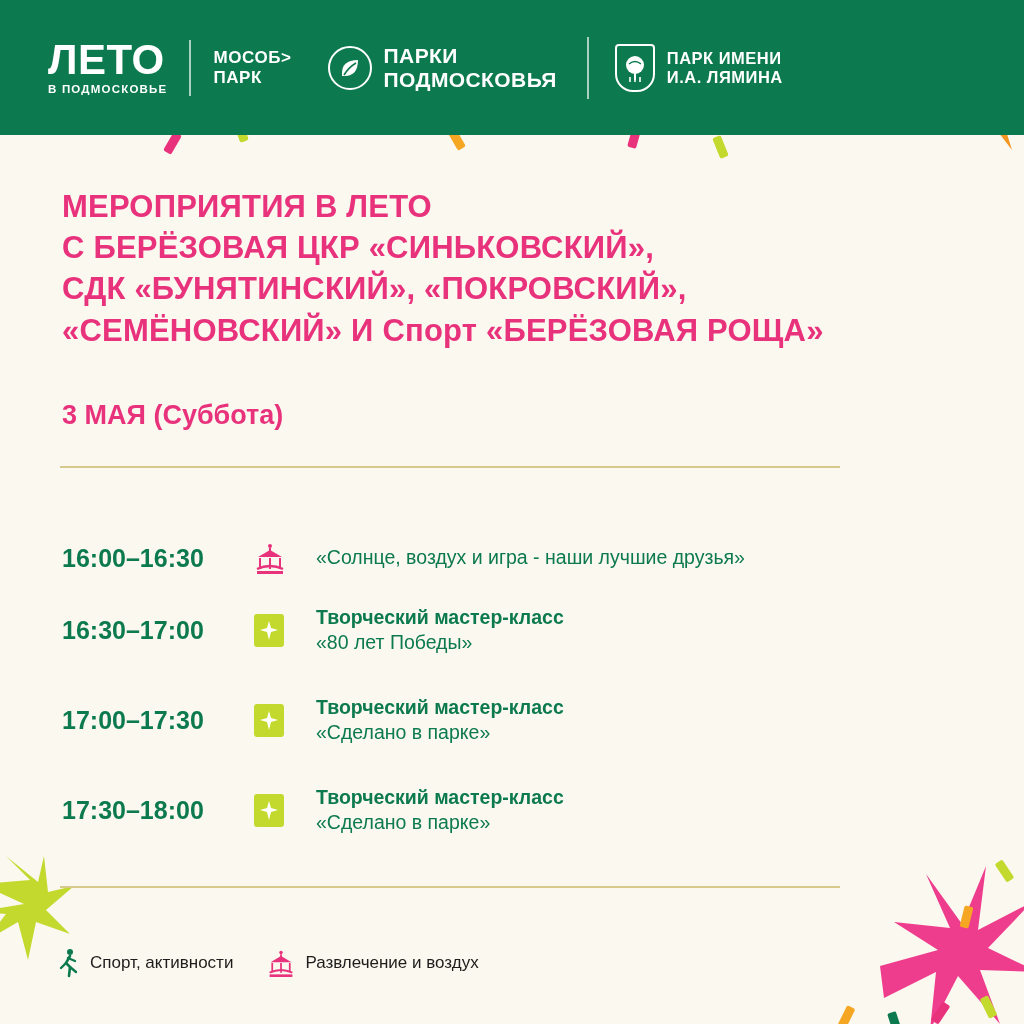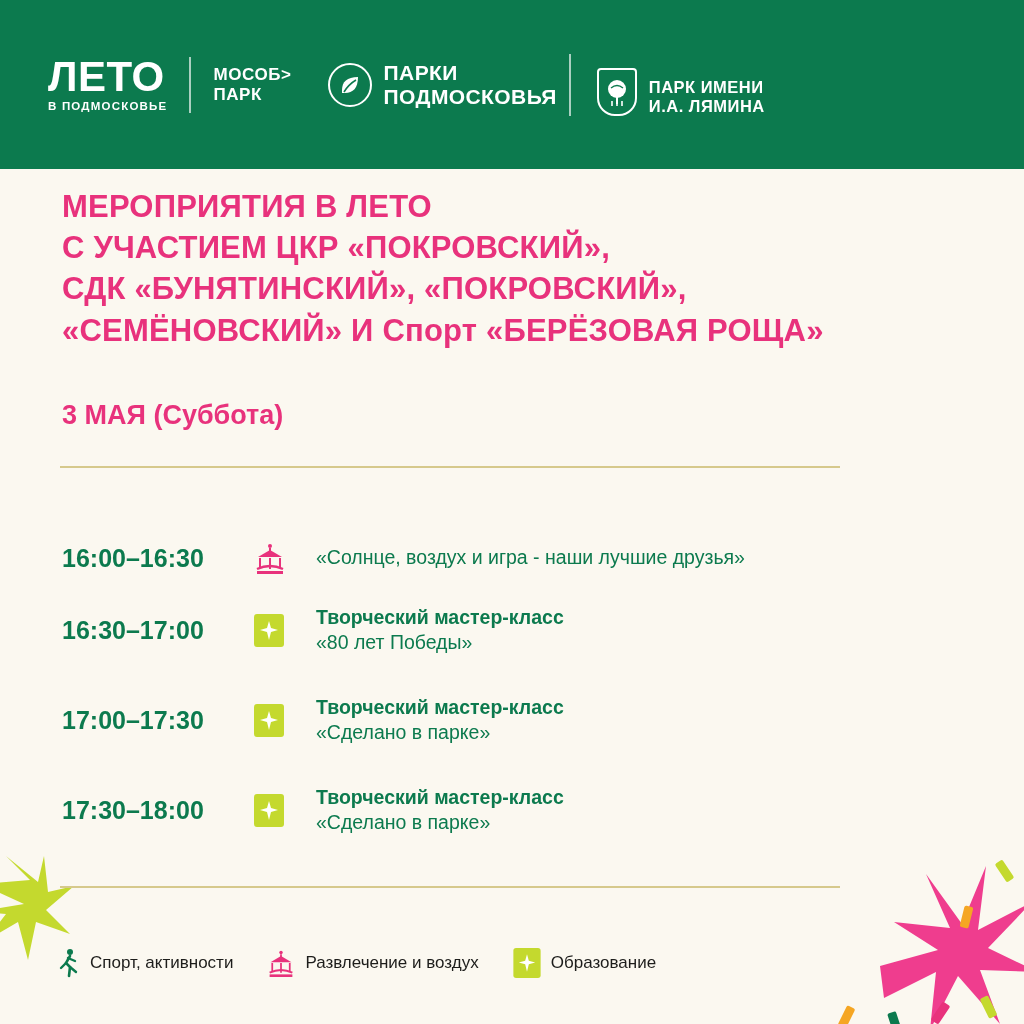--- a/index.html
+++ b/index.html
@@ -16,21 +16,21 @@
     overflow: hidden;
   }
 
   
   .confetti { position: absolute; border-radius: 2px; }
   .burst { position: absolute; }
 
   
   .header {
     position: absolute; top: 0; left: 0;
-    width: 1024px; height: 169px;
+    width: 1024px; height: 135px;
     background: #0c7a4e;
     z-index: 5;
   }
   .header-inner {
     position: absolute;
     top: 0; left: 0; right: 0; bottom: 0;
     display: flex; align-items: center;
     padding-left: 48px;
     gap: 0px;
   }
@@ -55,22 +55,22 @@
   .parki-mark {
     width: 44px; height: 44px; border-radius: 50%;
     border: 2.5px solid #ffffff;
     display: flex; align-items: center; justify-content: center;
   }
   .parki-text { display: flex; flex-direction: column; line-height: 1.12; }
   .parki-text span {
     font-size: 21px; font-weight: bold; color: #ffffff; letter-spacing: 0.4px;
   }
   .logo-lyamin {
-    display: flex; align-items: flex-end; gap: 12px;
-    margin-left: 12px; padding-left: 26px;
+    display: flex; align-items: center; gap: 12px;
+    margin-left: 30px; padding-left: 26px;
     border-left: 2px solid rgba(255,255,255,.65);
     height: 62px;
   }
   .lyamin-shield {
     width: 40px; height: 48px;
     border: 2px solid #ffffff; border-radius: 4px 4px 18px 18px;
     display: flex; align-items: center; justify-content: center;
   }
   .lyamin-text { display: flex; flex-direction: column; line-height: 1.15; }
   .lyamin-text span {
@@ -221,21 +221,21 @@
           <span>ПАРК ИМЕНИ</span>
           <span>И.А. ЛЯМИНА</span>
         </div>
       </div>
 
     </div>
   </div>
 
   <div class="title-block">
     <div class="title-line">МЕРОПРИЯТИЯ В ЛЕТО</div>
-    <div class="title-line">С УЧАСТИЕМ ЦКР «ПОКРОВСКИЙ»,</div>
+    <div class="title-line">С БЕРЁЗОВАЯ ЦКР «СИНЬКОВСКИЙ»,</div>
     <div class="title-line">СДК «БУНЯТИНСКИЙ», «ПОКРОВСКИЙ»,</div>
     <div class="title-line">«СЕМЁНОВСКИЙ» И Спорт «БЕРЁЗОВАЯ РОЩА»</div>
   </div>
 
   <div class="date-line">3 МАЯ (Суббота)</div>
 
   <div class="rule rule-top"></div>
 
   <div class="schedule">
 
@@ -325,25 +325,16 @@
           <path d="M16 7 L16 12" stroke="#e8327c" stroke-width="2"></path>
           <path d="M4 16 L16 9 L28 16 Z" fill="#e8327c"></path>
           <path d="M6 17 L6 26 M16 17 L16 28 M26 17 L26 26" stroke="#e8327c" stroke-width="2"></path>
           <path d="M3 28 q13 -6 26 0" stroke="#e8327c" stroke-width="2.4" fill="none"></path>
           <rect x="3" y="30" width="26" height="3" fill="#e8327c"></rect>
         </svg>
       </span>
       <span class="legend-label">Развлечение и воздух</span>
     </div>
 
-    <div class="legend-item">
-      <span>
-        <svg width="28" height="30" viewBox="0 0 30 33">
-          <rect x="0" y="0" width="30" height="33" rx="3" fill="#c4d92e"></rect>
-          <path d="M15 7 L17 14 L24 16 L17 18 L15 26 L13 18 L6 16 L13 14 Z" fill="#ffffff"></path>
-        </svg>
-      </span>
-      <span class="legend-label">Образование</span>
-    </div>
 
   </div>
 
 </div>
 
 </body></html>

